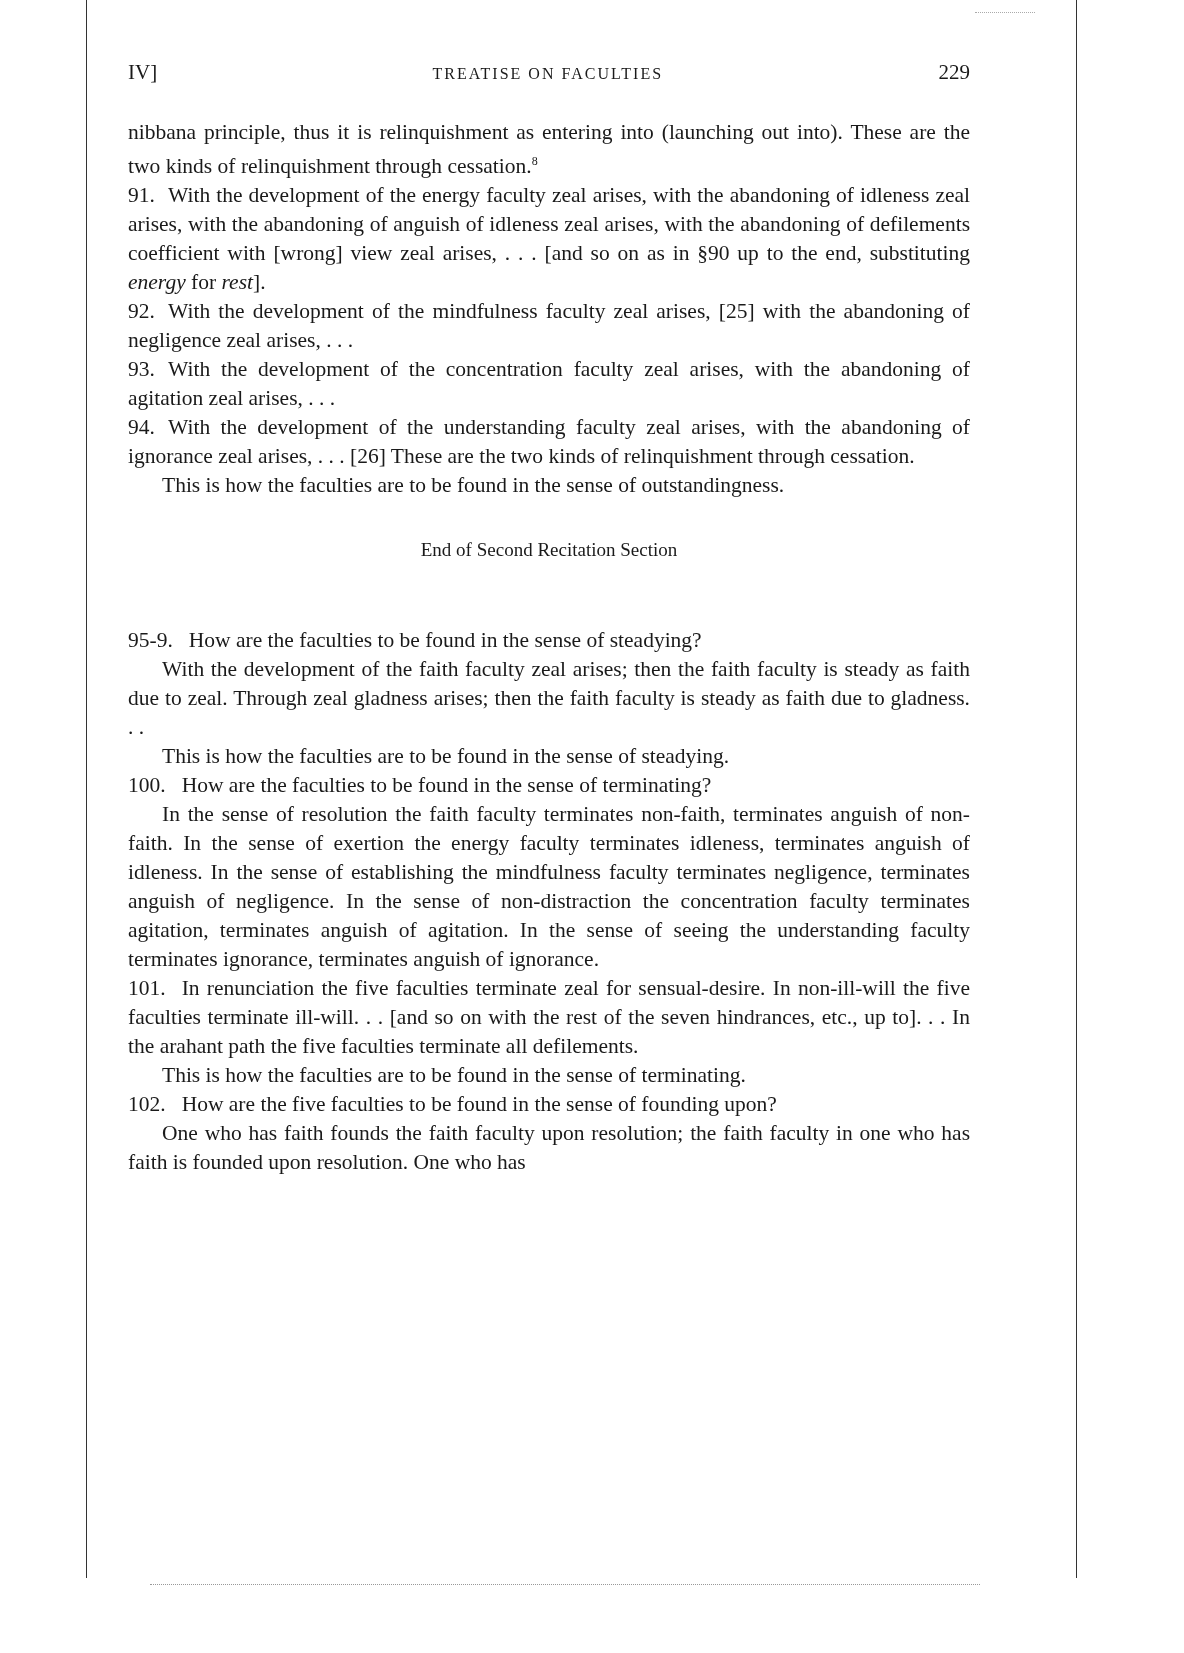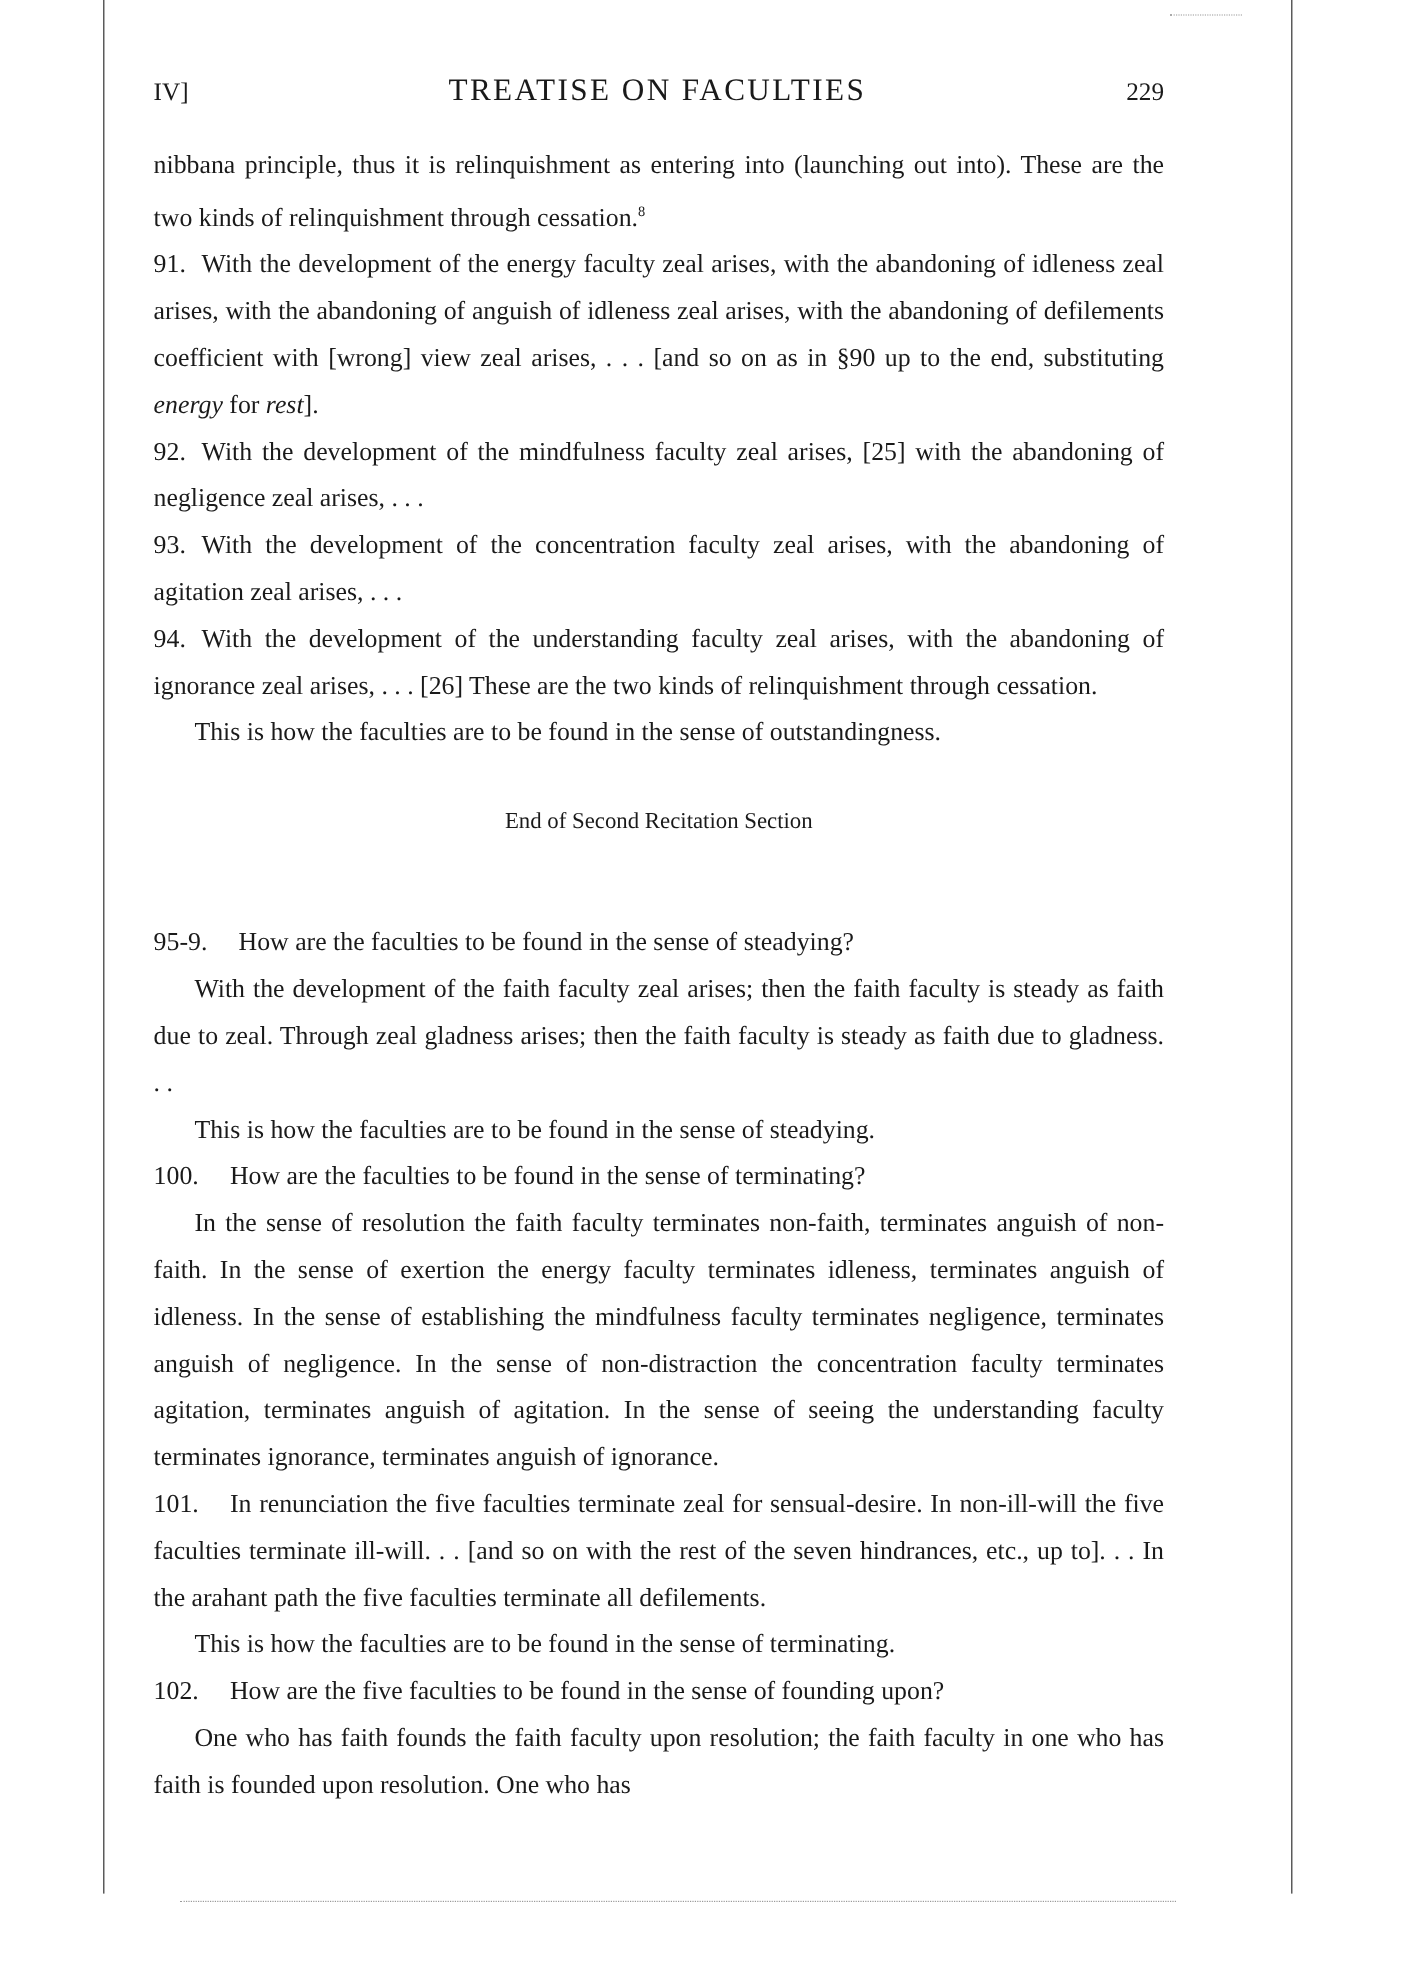--- a/index.html
+++ b/index.html
@@ -9,26 +9,26 @@
                border-left: 1.5px solid #333; }
   .rule-right { position: absolute; left: 1076px; top: 0; height: 1578px; width: 0;
                 border-left: 1.5px solid #333; }
   .scan-dots { position: absolute; left: 150px; top: 1584px; width: 830px; height: 0;
                border-top: 1px dotted #999; }
   .scan-dots-top { position: absolute; left: 975px; top: 12px; width: 60px; height: 0;
                    border-top: 1px dotted #aaa; }
   .page { position: absolute; left: 128px; top: 60px; width: 842px; }
   .running-head { display: flex; justify-content: space-between; align-items: baseline;
                   font-size: 21px; height: 40px; }
-  .running-head .title { letter-spacing: 2px; font-size: 26px; }
-  .body-text { margin-top: 18px; font-size: 21.5px; line-height: 39px; text-align: justify; }
+  .running-head .title { letter-spacing: 2px; font-size: 16px; }
+  .body-text { margin-top: 18px; font-size: 21.5px; line-height: 29px; text-align: justify; }
   .body-text p { margin: 0; }
   .indent { text-indent: 34px; }
   .num { display: inline-block; min-width: 30px; margin-right: 10px; }
-  .num-wide { display: inline-block; margin-right: 26px; }
+  .num-wide { display: inline-block; margin-right: 16px; }
   sup { font-size: 12px; }
   .section-end { text-align: center; margin: 35px 0 62px 0; font-size: 19px; }
   i { }
 </style>
 </head>
 <body>
 
 <div class="rule-left"></div>
 <div class="rule-right"></div>
 <div class="scan-dots-top"></div>

